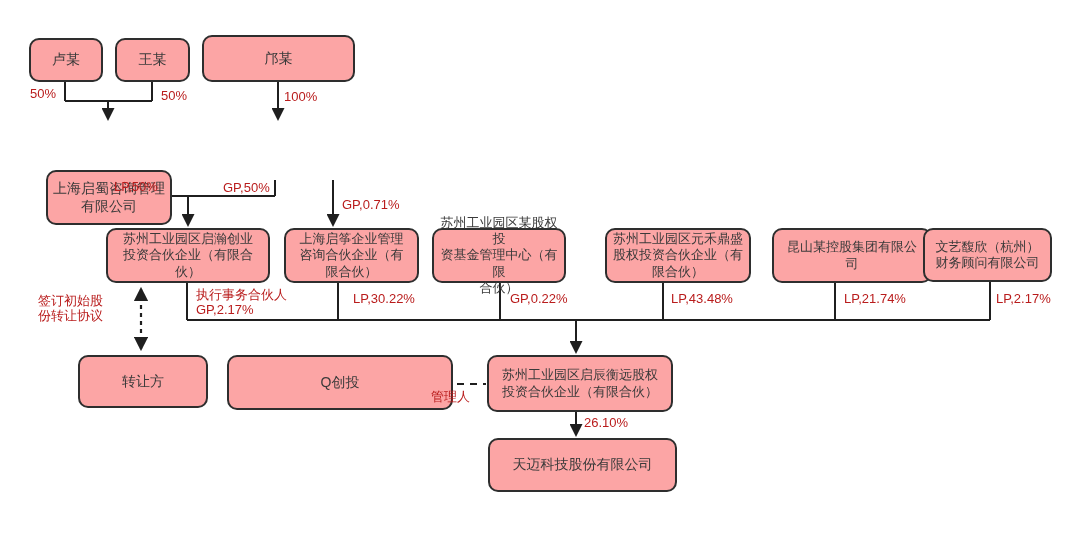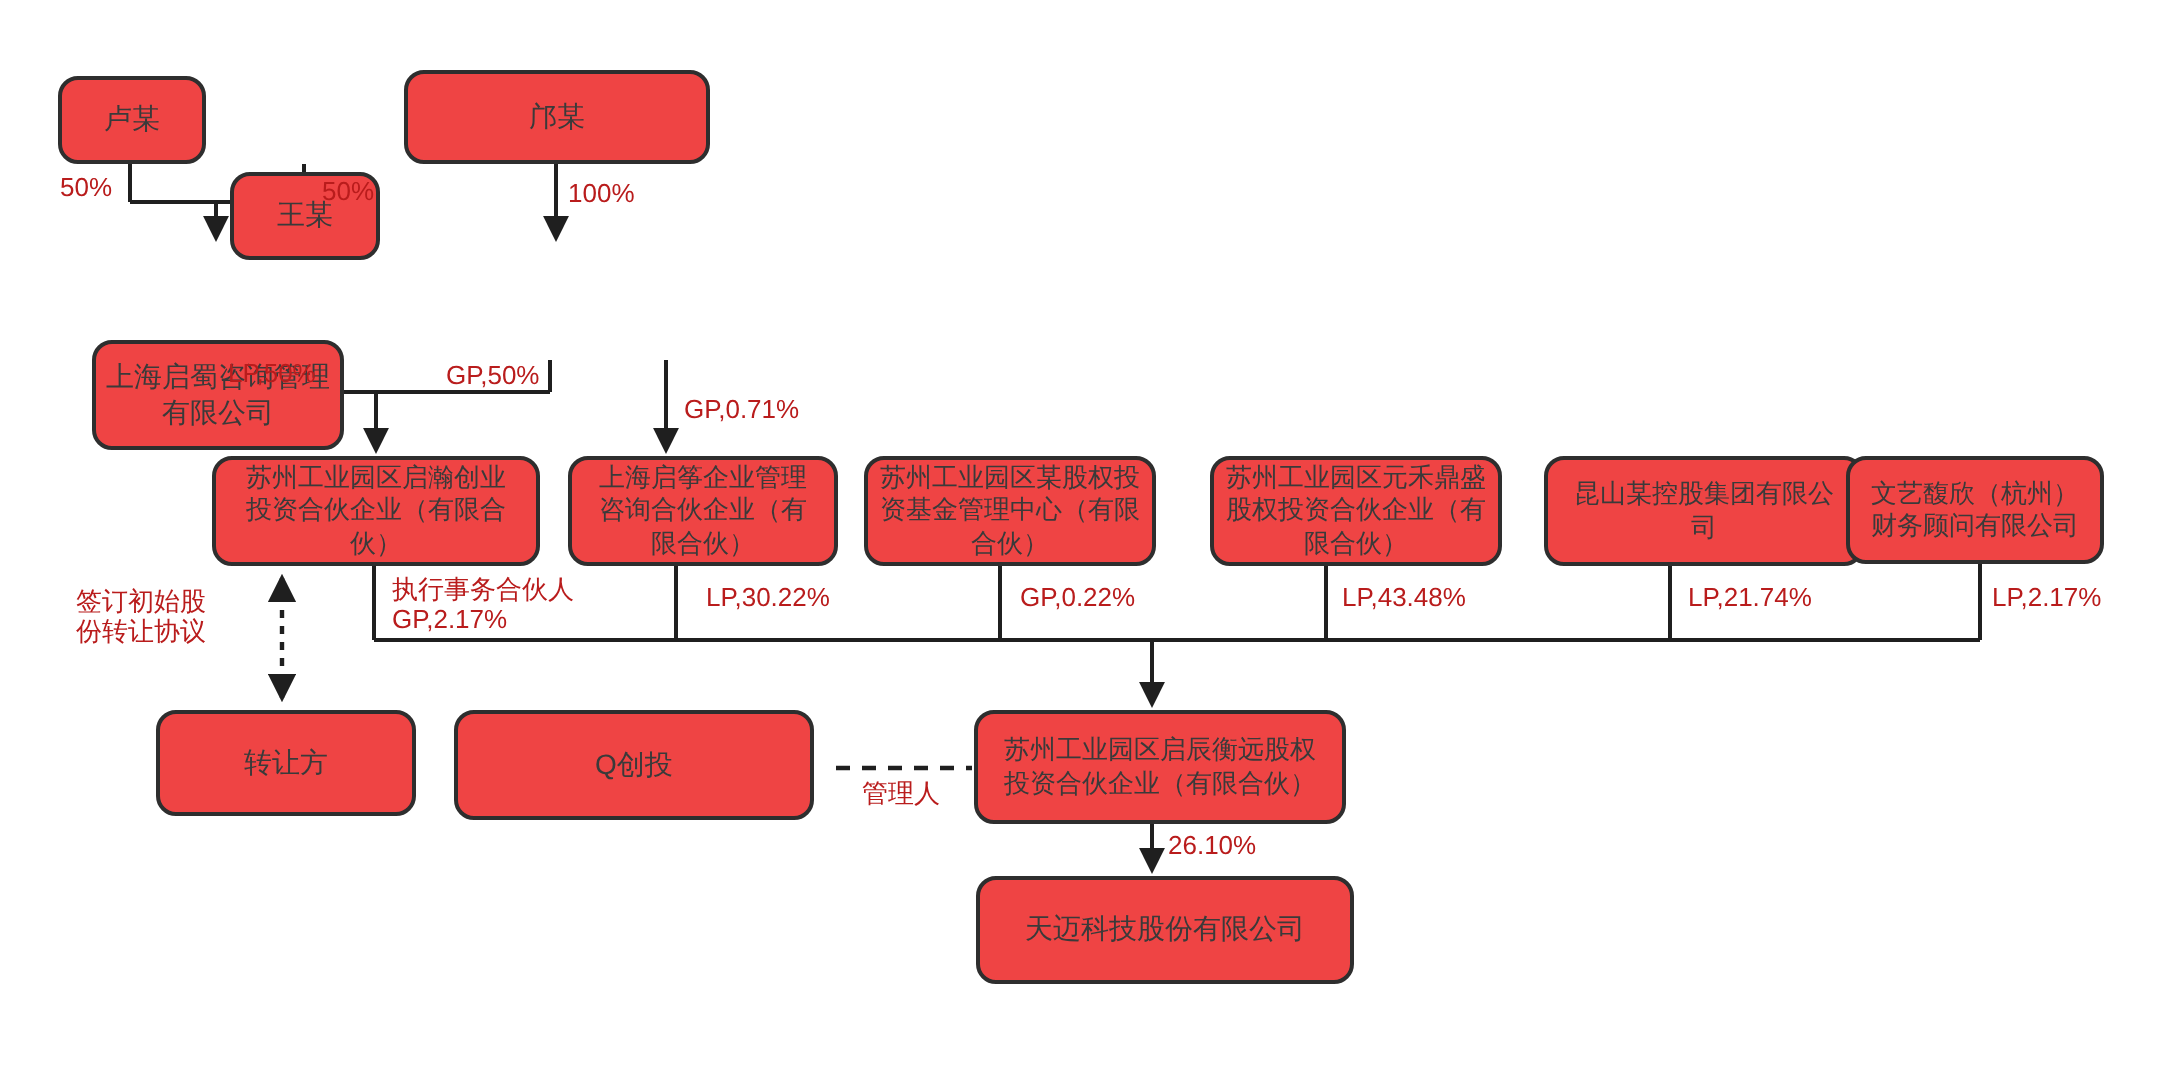--- a/index.html
+++ b/index.html
@@ -12,21 +12,21 @@
     font-family: "Liberation Sans", "DejaVu Sans", sans-serif;
     color: #3a3a3a;
   }
   .wires {
     position: absolute;
     left: 0; top: 0;
   }
   .node {
     position: absolute;
     box-sizing: border-box;
-    background: #ef4444;
+    background: #fca5a5;
     border: 2px solid #2e2e2e;
     border-radius: 10px;
     display: flex;
     align-items: center;
     justify-content: center;
     text-align: center;
     white-space: pre-line;
     font-size: 13px;
     line-height: 1.25;
     color: #3a3a3a;
@@ -63,42 +63,42 @@
       <line x1="576" y1="320" x2="576" y2="352" marker-end="url(#arr)"></line>
       <line x1="576" y1="412" x2="576" y2="435" marker-end="url(#arr)"></line>
     </g>
     <g stroke="#1f1f1f" stroke-width="2.2" fill="none">
       <line x1="141" y1="289" x2="141" y2="349" stroke-dasharray="4 4" marker-start="url(#arr)" marker-end="url(#arr)"></line>
       <line x1="418" y1="384" x2="486" y2="384" stroke-dasharray="7 6"></line>
     </g>
   </svg>
 
   <div class="node big" style="left:29px;  top:38px;  width:74px;  height:44px;">卢某</div>
-  <div class="node big" style="left:115px; top:38px;  width:75px;  height:44px;margin-top:48px;">王某</div>
+  <div class="node big" style="left:115px; top:38px;  width:75px;  height:44px;">王某</div>
   <div class="node big" style="left:202px; top:35px;  width:153px; height:47px;">邝某</div>
   <div class="node big" style="left:46px;  top:122px; width:126px; height:55px;margin-top:48px;">上海启蜀咨询管理
 有限公司</div>
   <div class="node" style="left:106px; top:228px; width:164px; height:55px;">苏州工业园区启瀚创业
 投资合伙企业（有限合
 伙）</div>
   <div class="node" style="left:284px; top:228px; width:135px; height:55px;">上海启筝企业管理
 咨询合伙企业（有
 限合伙）</div>
-  <div class="node" style="left:432px; top:228px; width:146px; height:55px;">苏州工业园区某股权投
+  <div class="node" style="left:432px; top:228px; width:134px; height:55px;">苏州工业园区某股权投
 资基金管理中心（有限
 合伙）</div>
   <div class="node" style="left:605px; top:228px; width:146px; height:55px;">苏州工业园区元禾鼎盛
 股权投资合伙企业（有
 限合伙）</div>
   <div class="node" style="left:772px; top:228px; width:160px; height:55px;">昆山某控股集团有限公
 司</div>
   <div class="node" style="left:923px; top:228px; width:129px; height:54px;">文艺馥欣（杭州）
 财务顾问有限公司</div>
   <div class="node big" style="left:78px;  top:355px; width:130px; height:53px;">转让方</div>
-  <div class="node big" style="left:227px; top:355px; width:180px; height:55px;">Q创投</div>
+  <div class="node big" style="left:227px; top:355px; width:226px; height:55px;">Q创投</div>
   <div class="node" style="left:487px; top:355px; width:186px; height:57px;">苏州工业园区启辰衡远股权
 投资合伙企业（有限合伙）</div>
   <div class="node big" style="left:488px; top:438px; width:189px; height:54px;">天迈科技股份有限公司</div>
 
   <div class="elabel" style="left:30px;  top:86px;">50%</div>
   <div class="elabel" style="left:161px; top:88px;">50%</div>
   <div class="elabel" style="left:284px; top:89px;">100%</div>
   <div class="elabel" style="left:114px; top:179px;">LP,50%</div>
   <div class="elabel" style="left:223px; top:180px;">GP,50%</div>
   <div class="elabel" style="left:342px; top:197px;">GP,0.71%</div>

